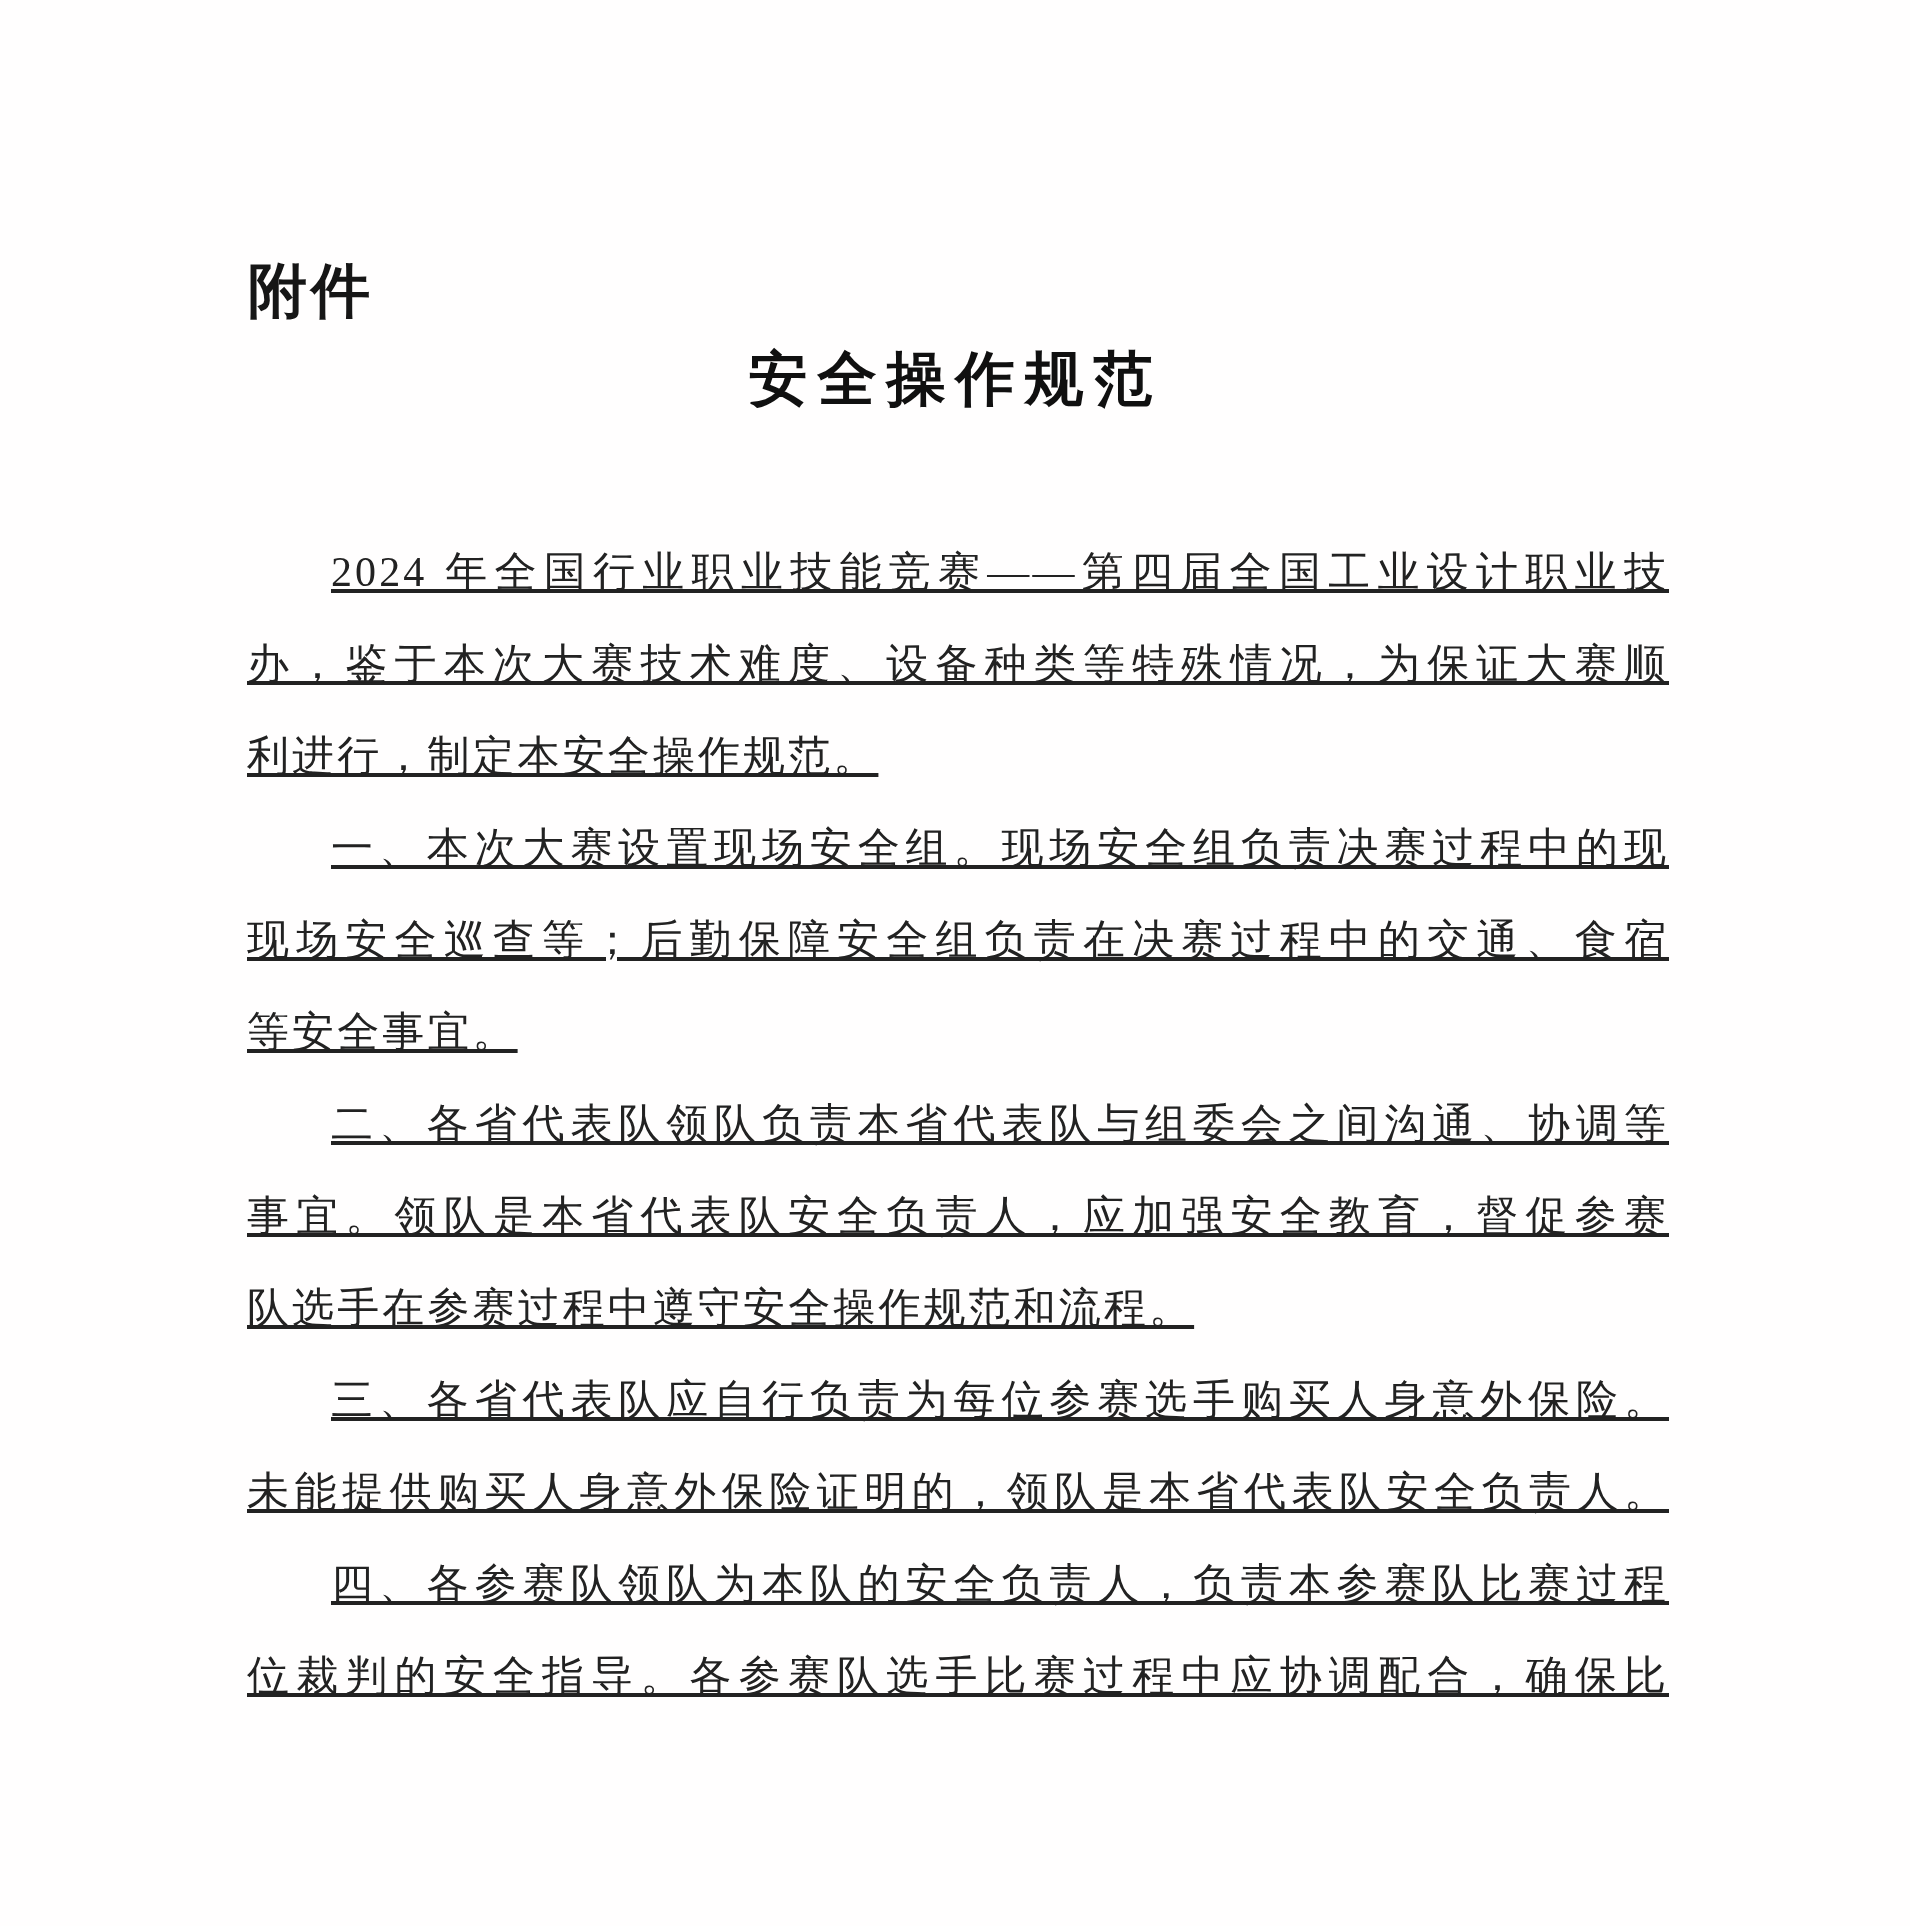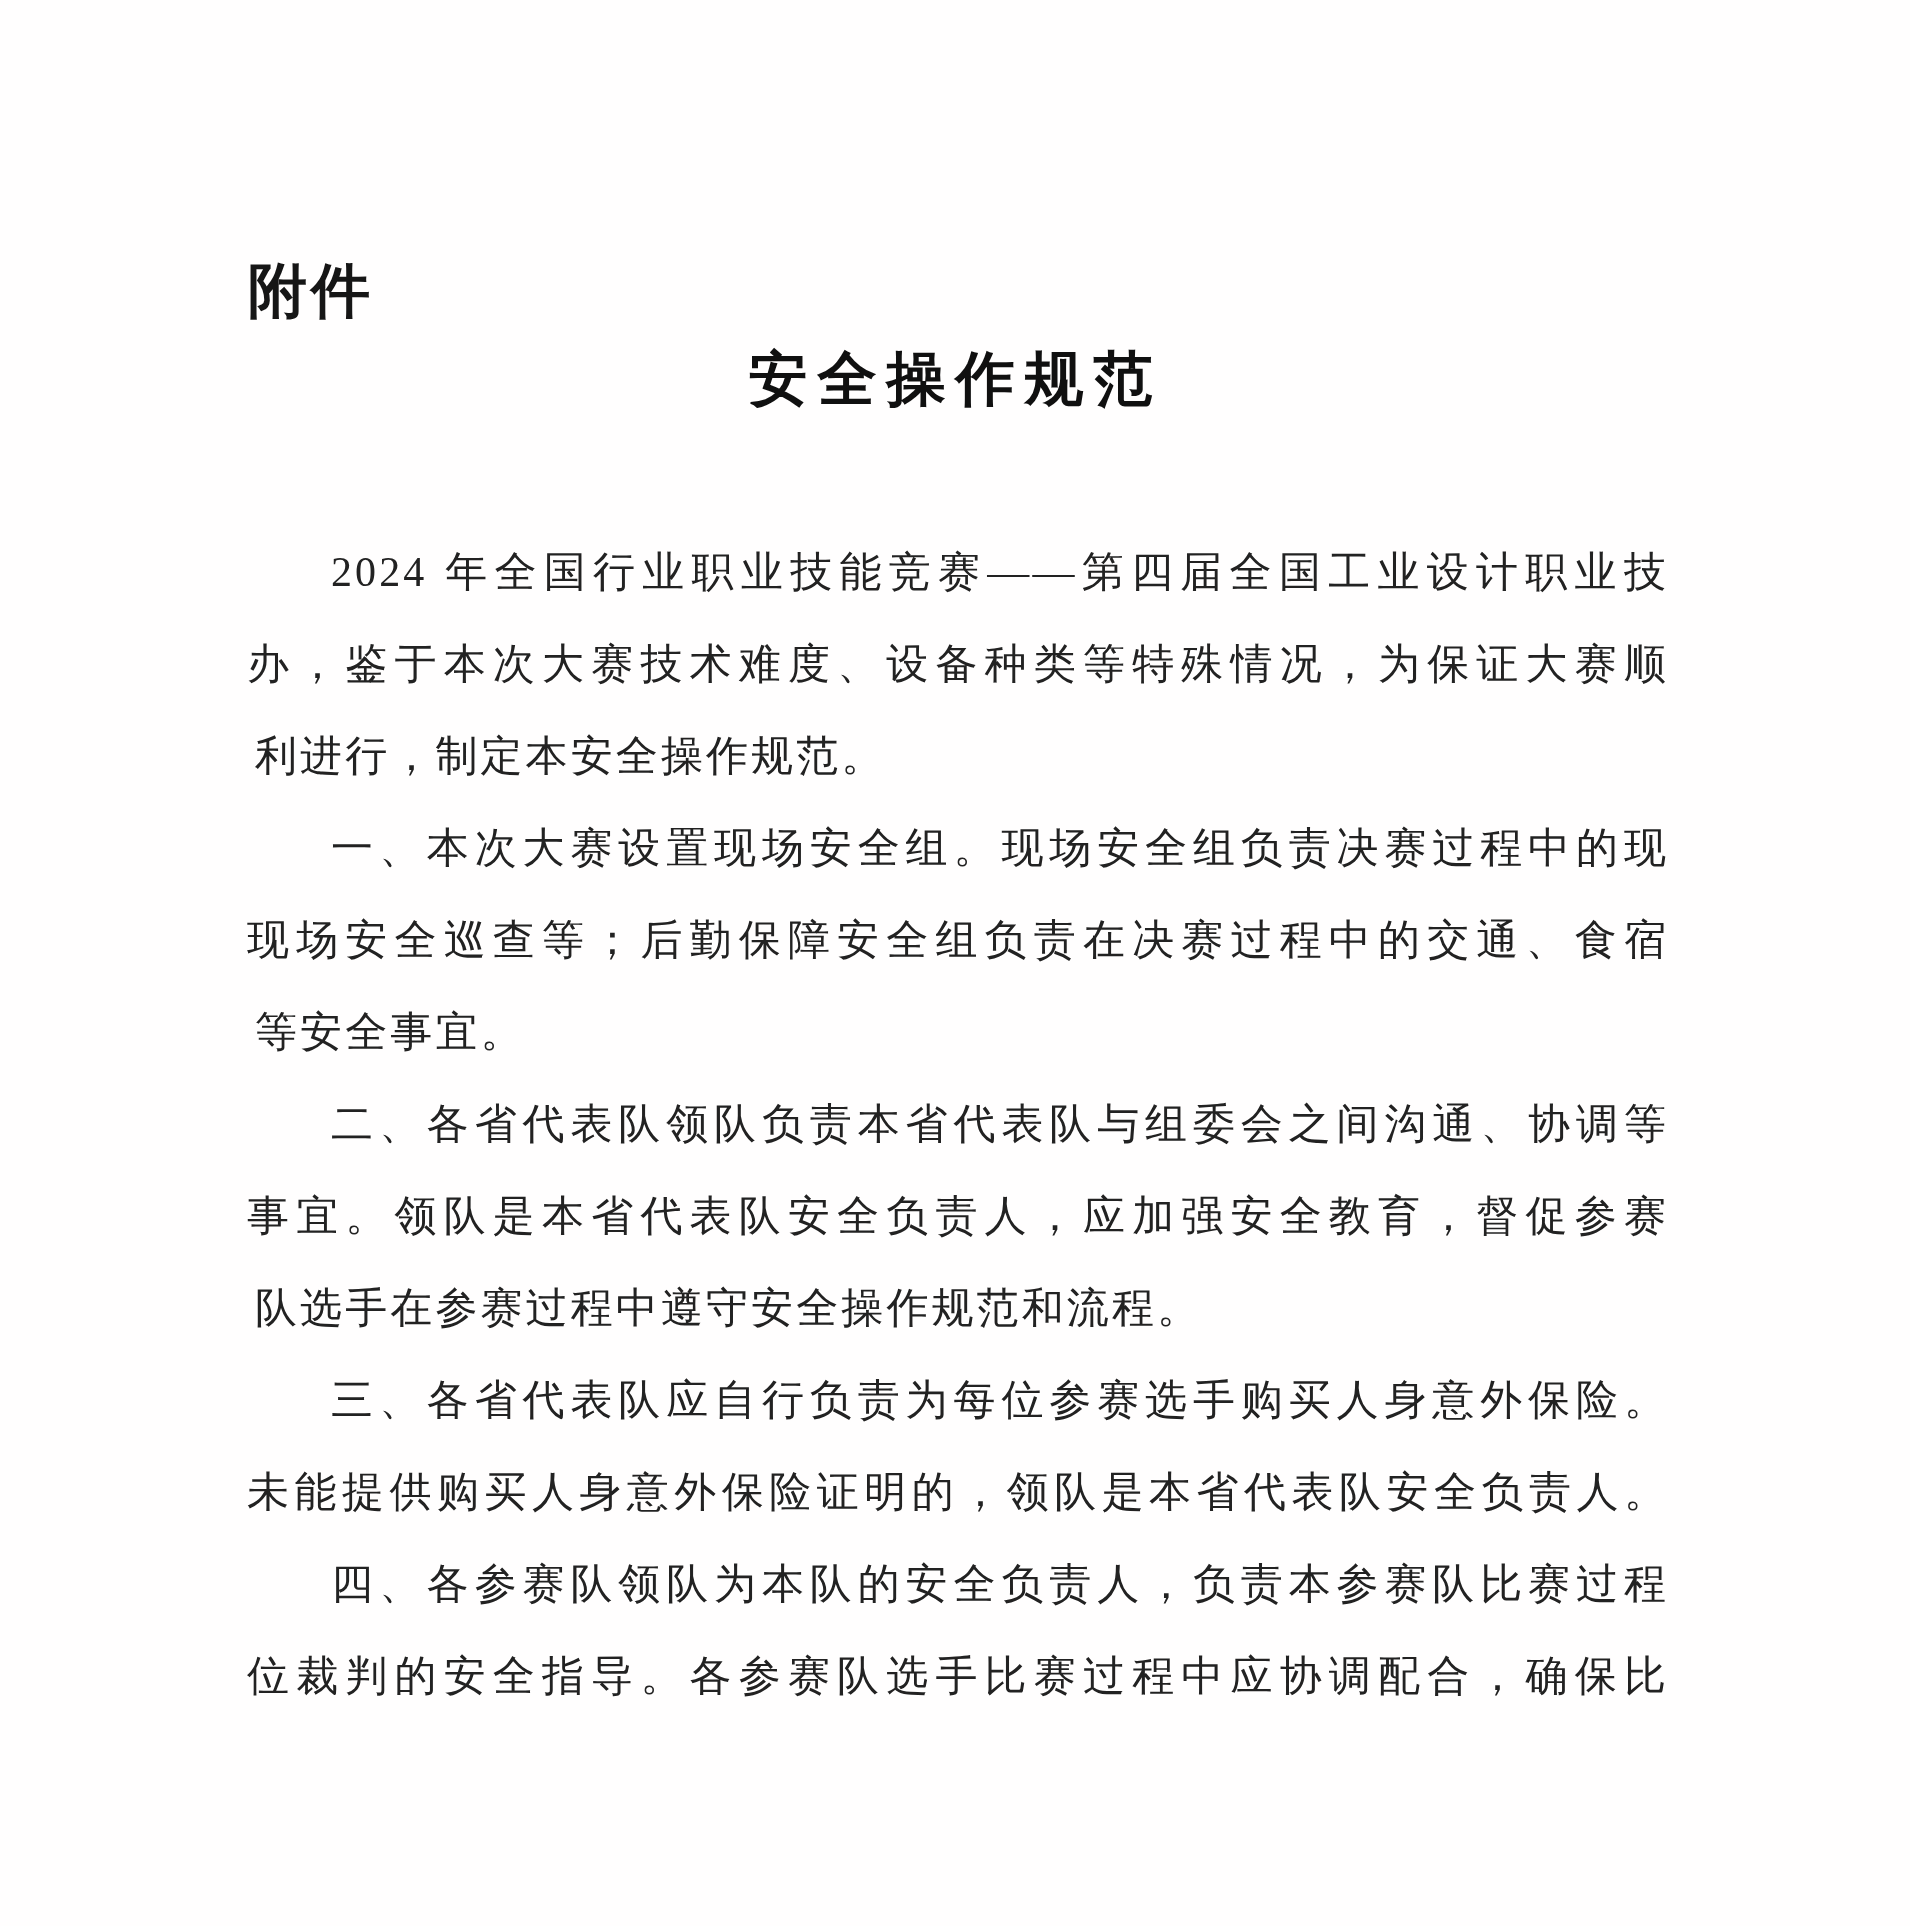--- a/index.html
+++ b/index.html
@@ -49,23 +49,24 @@
     line-height: 92px;
     color: #222222;
   }
   .para { margin: 0; padding: 0; }
   .line {
     text-align: justify;
     text-align-last: justify;
     letter-spacing: 3.1px;
     word-break: break-all;
     white-space: normal;
+    text-decoration: underline;
   }
   .line.first { text-indent: 2em; }
-  .line.short { text-align-last: left; margin-left: 8px; }
+  .line.short { text-align-last: left; }
 </style>
 </head>
 <body>
 
 <div class="sheet">
   <div class="attachment">附件</div>
 
   <h1 class="title">安全操作规范</h1>
 
   <div class="doc-body">

